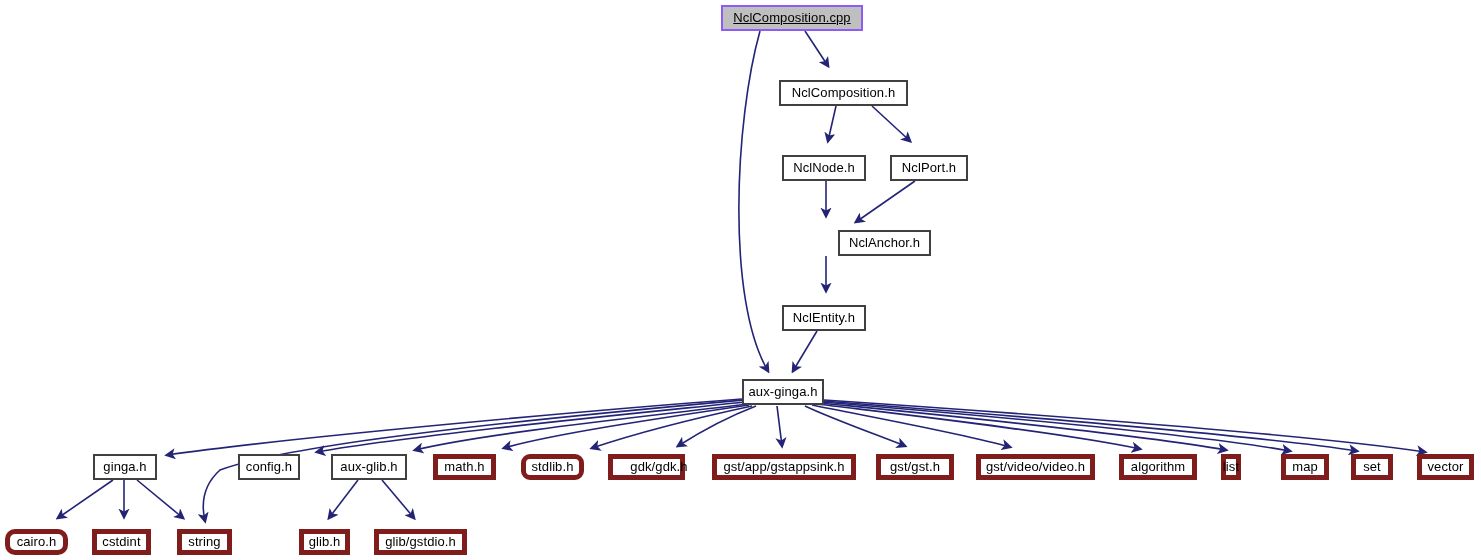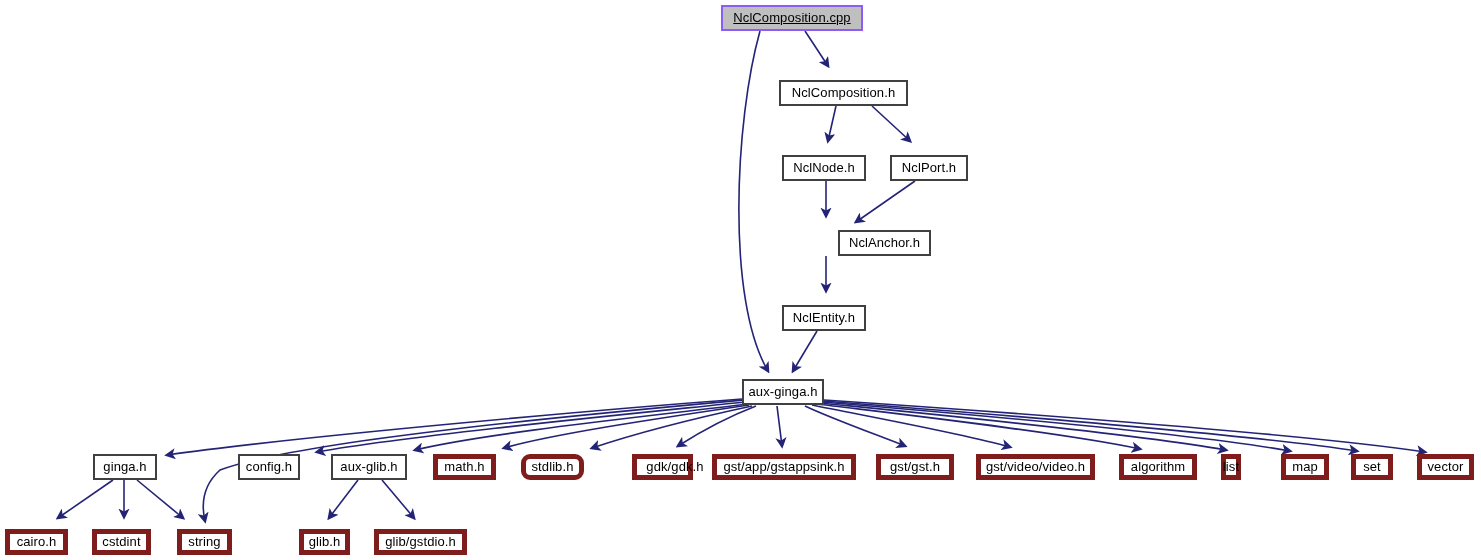--- a/index.html
+++ b/index.html
@@ -122,21 +122,21 @@
       </div>
       <div class="node doc" style="left: 331px; top: 454px; width: 76px;">
         <span class="lbl">aux-glib.h</span>
       </div>
       <div class="node ext" style="left: 433px; top: 454px; width: 63px;">
         <span class="lbl">math.h</span>
       </div>
       <div class="node ext" style="left: 521px; top: 454px; width: 63px; border-radius: 9px;">
         <span class="lbl">stdlib.h</span>
       </div>
-      <div class="node ext" style="left: 632px; top: 454px; width: 61px; padding-left: 25px;">
+      <div class="node ext" style="left: 608px; top: 454px; width: 77px; padding-left: 25px;">
         <span class="lbl">gdk/gdk.h</span>
       </div>
       <div class="node ext" style="left: 712px; top: 454px; width: 144px;">
         <span class="lbl">gst/app/gstappsink.h</span>
       </div>
       <div class="node ext" style="left: 876px; top: 454px; width: 78px;">
         <span class="lbl">gst/gst.h</span>
       </div>
       <div class="node ext" style="left: 976px; top: 454px; width: 119px; justify-content: center;">
         <span class="lbl">gst/video/video.h</span>
@@ -149,21 +149,21 @@
       </div>
       <div class="node ext" style="left: 1281px; top: 454px; width: 48px;">
         <span class="lbl">map</span>
       </div>
       <div class="node ext" style="left: 1351px; top: 454px; width: 42px;">
         <span class="lbl">set</span>
       </div>
       <div class="node ext" style="left: 1417px; top: 454px; width: 57px;">
         <span class="lbl">vector</span>
       </div>
-      <div class="node ext" style="left: 5px; top: 529px; width: 63px;">
+      <div class="node ext" style="left: 5px; top: 529px; width: 63px; border-radius: 10px;">
         <span class="lbl">cairo.h</span>
       </div>
       <div class="node ext" style="left: 92px; top: 529px; width: 59px;">
         <span class="lbl">cstdint</span>
       </div>
       <div class="node ext" style="left: 177px; top: 529px; width: 55px;">
         <span class="lbl">string</span>
       </div>
       <div class="node ext" style="left: 299px; top: 529px; width: 51px;">
         <span class="lbl">glib.h</span>

